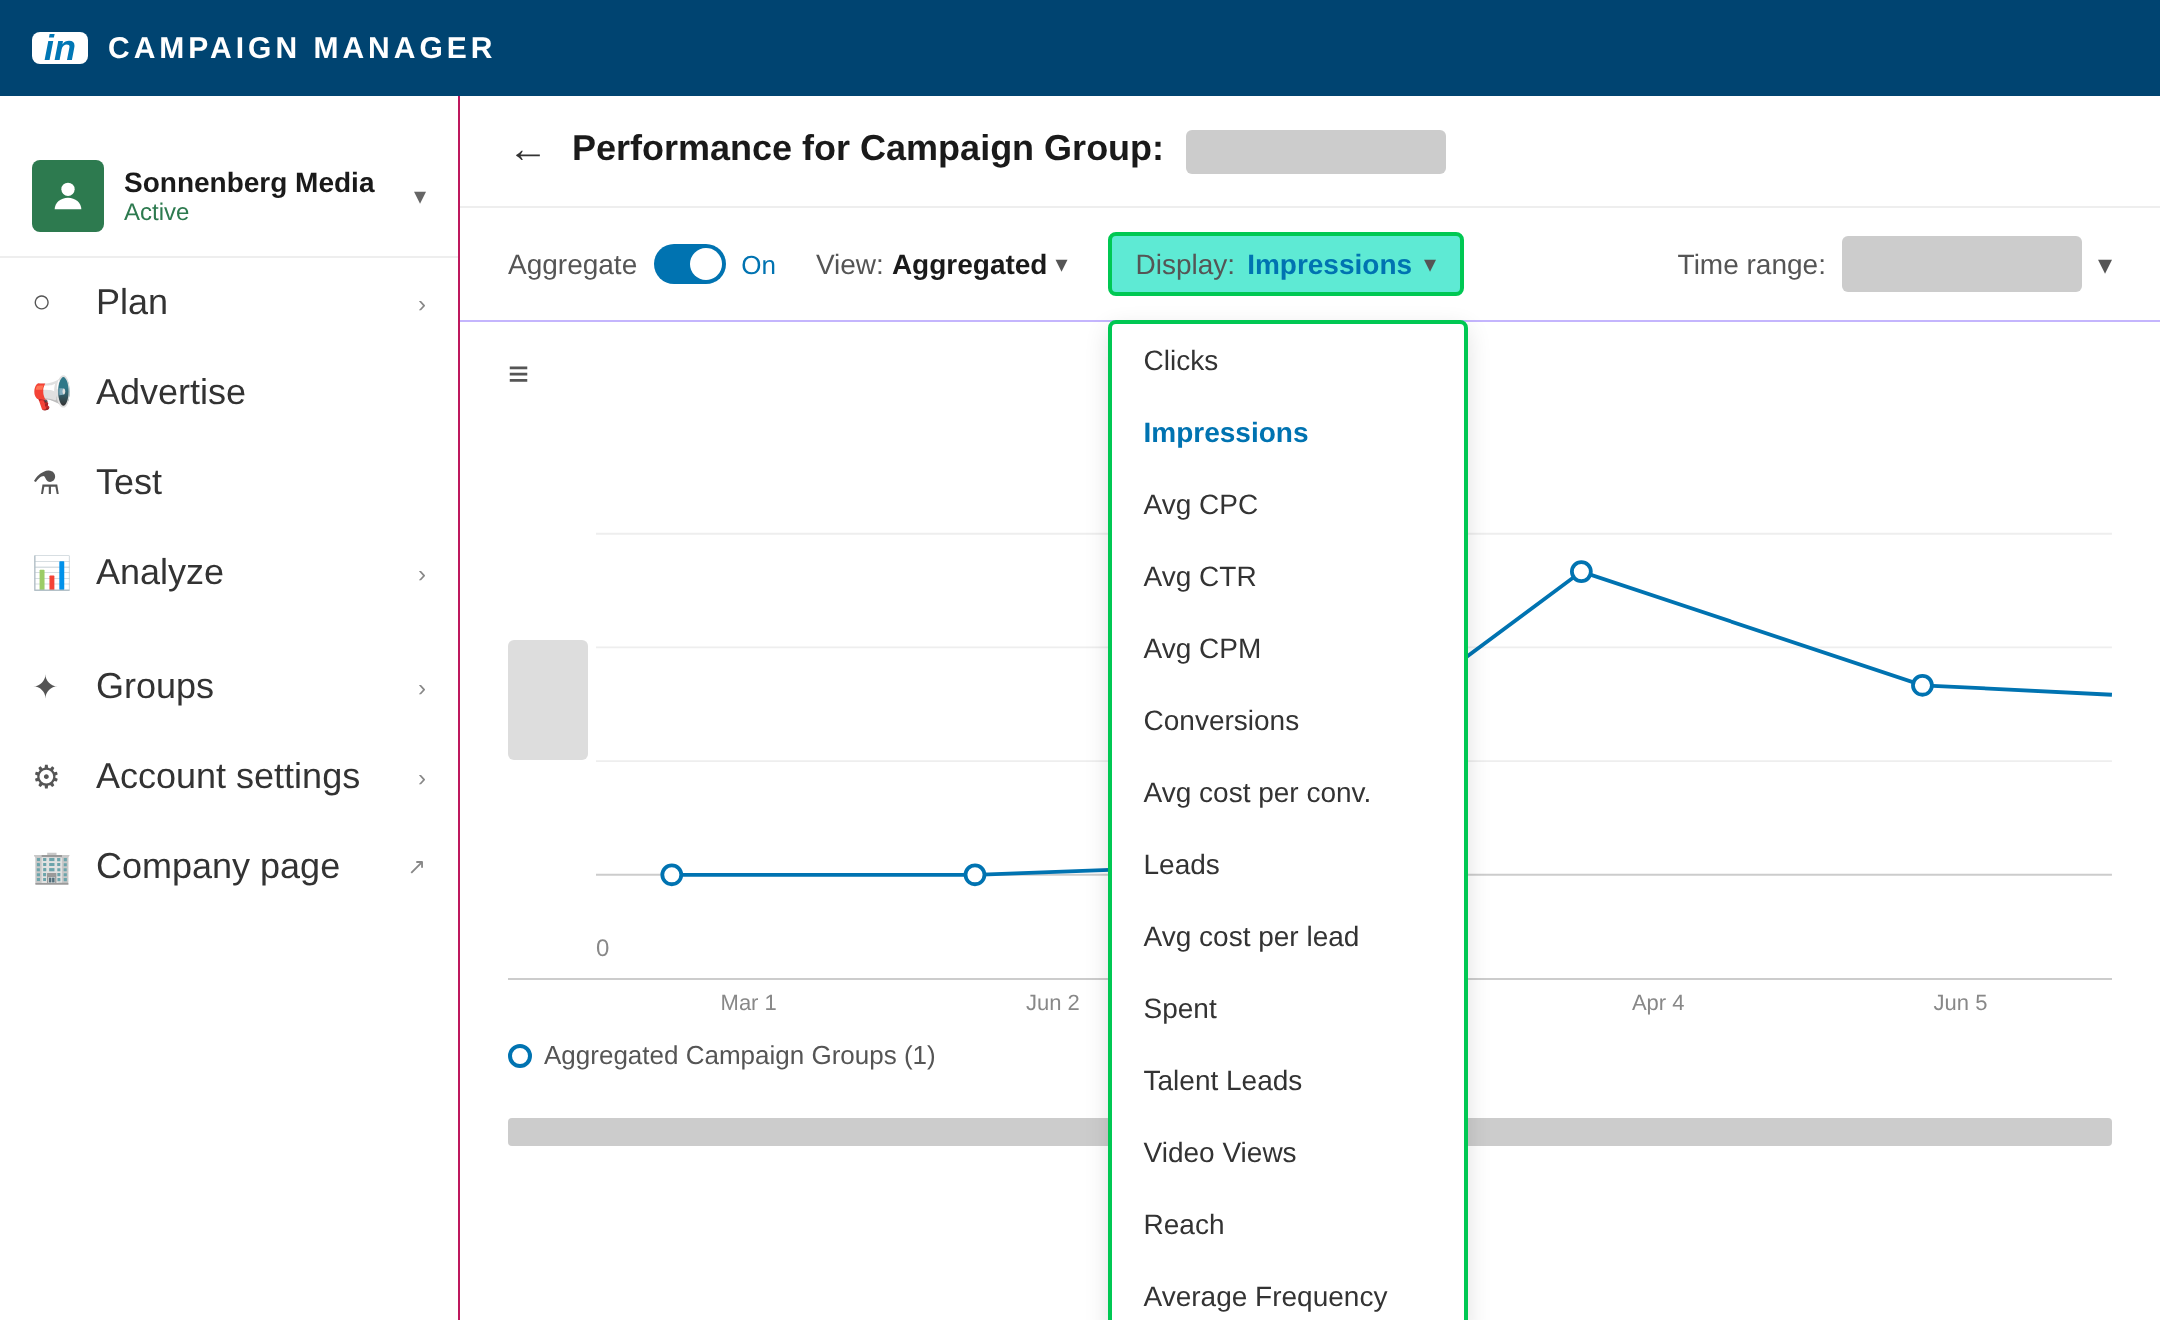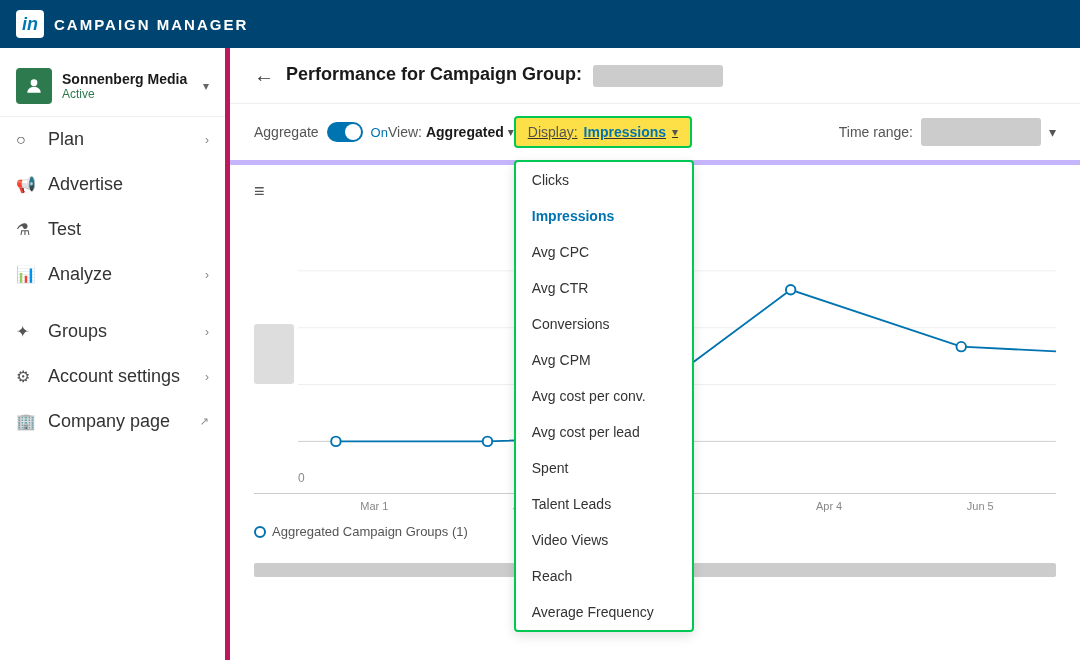--- a/index.html
+++ b/index.html
@@ -9,21 +9,21 @@
     .top-nav {
       background: #004471;
       height: 48px;
       display: flex;
       align-items: center;
       padding: 0 16px;
       flex-shrink: 0;
     }
     .linkedin-logo {
       width: 28px;
-      height: 28px;
+      height: 16px;
       background: white;
       border-radius: 4px;
       display: flex;
       align-items: center;
       justify-content: center;
       margin-right: 10px;
     }
     .linkedin-logo span {
       color: #0077b5;
       font-weight: 900;
@@ -42,23 +42,23 @@
     .main-layout {
       display: flex;
       flex: 1;
       overflow: hidden;
     }
 
     
     .sidebar {
       width: 230px;
       background: white;
-      border-right: 5px solid #be185d;
+      border-right: 1px solid #be185d;
       flex-shrink: 0;
-      padding-top: 8px;
+      padding-top: 20px;
     }
 
     .sidebar-account {
       display: flex;
       align-items: center;
       padding: 12px 16px;
       border-bottom: 1px solid #eee;
       cursor: pointer;
     }
     .account-avatar {
@@ -121,21 +121,22 @@
       margin-left: 6px;
       vertical-align: middle;
     }
 
     
     .toolbar {
       display: flex;
       align-items: center;
       padding: 12px 24px;
       background: white;
-      border-bottom: 5px solid #c4b5fd;
+      border-bottom: 1px solid #c4b5fd;
+      gap: 20px;
       position: relative;
     }
     .aggregate-control {
       display: flex;
       align-items: center;
       gap: 8px;
     }
     .aggregate-label { color: #555; font-size: 14px; }
     .toggle {
       width: 36px;
@@ -167,26 +168,25 @@
     .dropdown-arrow { color: #555; font-size: 12px; }
 
     
     .display-btn {
       display: flex;
       align-items: center;
       gap: 6px;
       padding: 6px 12px;
       border: 2px solid #00c853;
       border-radius: 4px;
-      background: #fde047;
+      background: #5eead4;
       cursor: pointer;
       color: #333;
       font-size: 14px;
       position: relative;
-      text-decoration: underline;
     }
     .display-btn span { color: #555; }
     .display-btn strong { color: #0073b1; }
 
     
     .dropdown-menu {
       position: absolute;
       top: 44px;
       left: 0;
       background: white;
@@ -389,23 +389,24 @@
           <span>Display:</span>
           <strong>Impressions</strong>
           <span class="dropdown-arrow">▾</span>
         </div>
 
         <div class="dropdown-menu">
           <div class="dropdown-item">Clicks</div>
           <div class="dropdown-item active">Impressions</div>
           <div class="dropdown-item">Avg CPC</div>
           <div class="dropdown-item">Avg CTR</div>
+          <div class="dropdown-item">Avg CPM</div>
           <div class="dropdown-item">Conversions</div>
-          <div class="dropdown-item">Avg CPM</div>
           <div class="dropdown-item">Avg cost per conv.</div>
+          <div class="dropdown-item">Leads</div>
           <div class="dropdown-item">Avg cost per lead</div>
           <div class="dropdown-item">Spent</div>
           <div class="dropdown-item">Talent Leads</div>
           <div class="dropdown-item">Video Views</div>
           <div class="dropdown-item">Reach</div>
           <div class="dropdown-item">Average Frequency</div>
 
         </div>
       </div>
 

